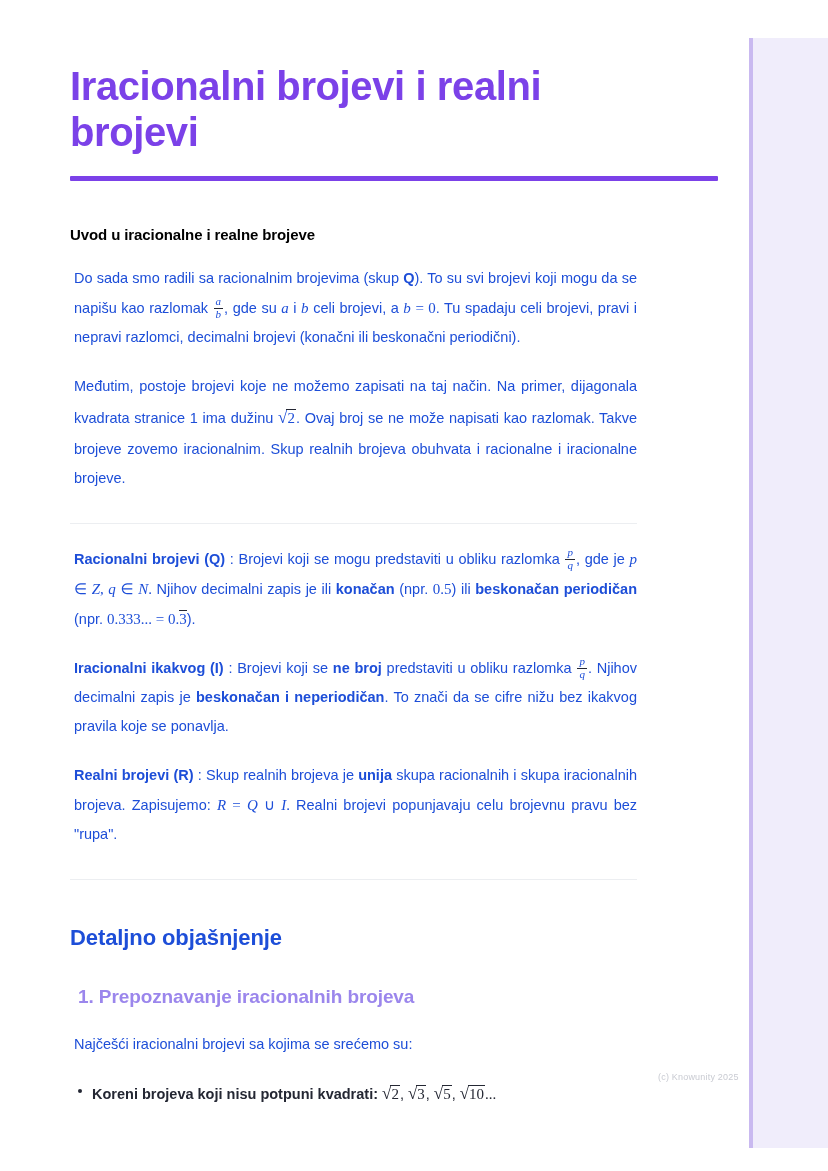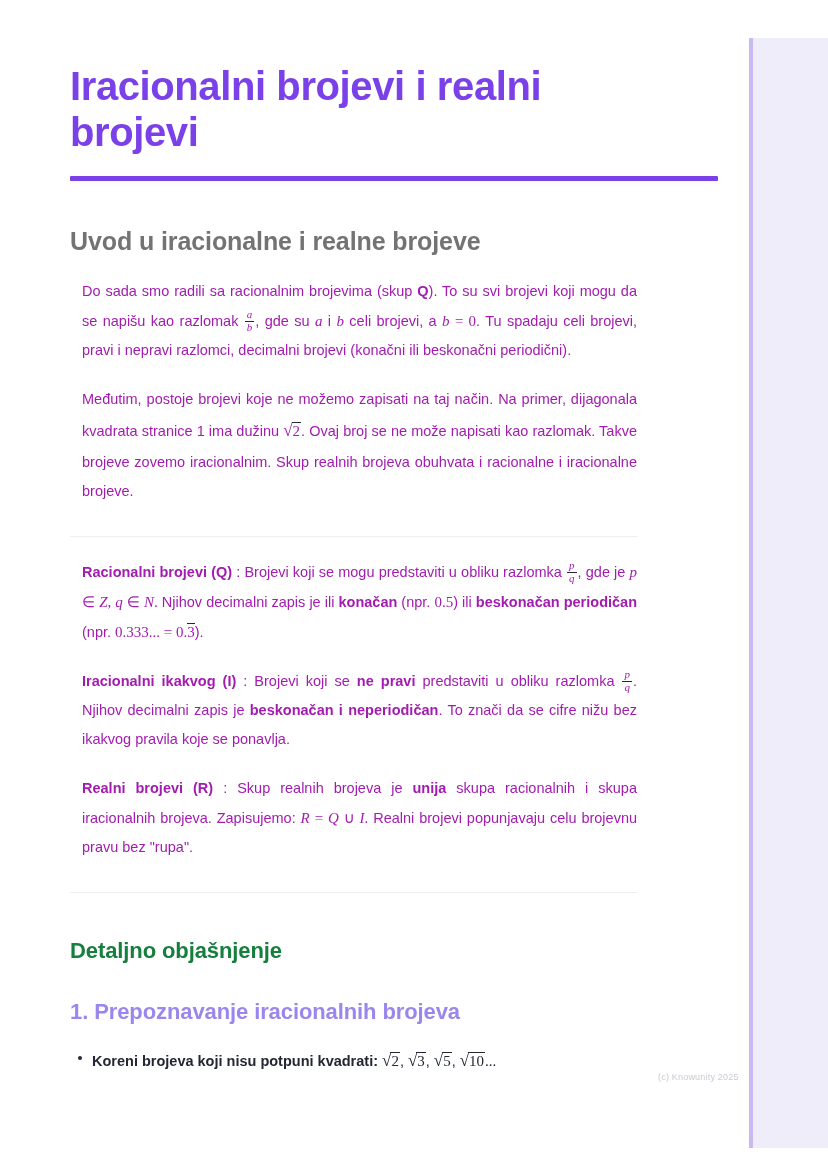--- a/index.html
+++ b/index.html
@@ -61,45 +61,45 @@
     margin-top: 20px;
     height: 5px;
     width: 648px;
     background: #7b41e8;
     border-radius: 1px;
   }
 
   
   h2.section-title {
     margin: 44px 0 0 0;
-    font-size: 25px;
+    font-size: 15px;
     line-height: 1.3;
     font-weight: bold;
-    color: #737373;
+    color: #000000;
     letter-spacing: -0.1px;
   }
   h2.section-title.dark {
-    color: #15803d;
+    color: #1d4ed8;
     font-size: 22px;
   }
   h3.sub-title {
-    margin: 32px 0 0 0;
-    font-size: 22px;
+    margin: 32px 0 0 8px;
+    font-size: 19px;
     line-height: 1.3;
     font-weight: bold;
     color: #9b86ec;
     letter-spacing: -0.1px;
   }
 
   
   p.body {
-    margin: 20px 0 0 12px;
+    margin: 20px 0 0 4px;
     font-size: 14.5px;
     line-height: 2.0;
-    color: #a21caf;
+    color: #1d4ed8;
     text-align: justify;
     text-justify: inter-word;
   }
   .b { font-weight: bold; }
 
   
   .divider {
     margin: 30px 0 0 0;
     height: 1px;
     width: 100%;
@@ -201,30 +201,31 @@
 
     <p class="body">Do sada smo radili sa racionalnim brojevima (skup <span class="b">Q</span>). To su svi brojevi koji mogu da se napišu kao razlomak <span class="frac"><span class="num">a</span><span class="den">b</span></span>, gde su <span class="math">a</span> i <span class="math">b</span> celi brojevi, a <span class="math">b</span> <span class="math-up">= 0</span>. Tu spadaju celi brojevi, pravi i nepravi razlomci, decimalni brojevi (konačni ili beskonačni periodični).</p>
 
     <p class="body">Međutim, postoje brojevi koje ne možemo zapisati na taj način. Na primer, dijagonala kvadrata stranice 1 ima dužinu <span class="sqrt"><span class="rad">√</span><span class="arg">2</span></span>. Ovaj broj se ne može napisati kao razlomak. Takve brojeve zovemo iracionalnim. Skup realnih brojeva obuhvata i racionalne i iracionalne brojeve.</p>
 
     <div class="divider"></div>
 
 
     <p class="body"><span class="b">Racionalni brojevi (Q)</span> : Brojevi koji se mogu predstaviti u obliku razlomka <span class="frac"><span class="num">p</span><span class="den">q</span></span>, gde je <span class="math">p</span> <span class="math-up">∈</span> <span class="math">Z</span><span class="math-up">,</span> <span class="math">q</span> <span class="math-up">∈</span> <span class="math">N</span><span class="math-up">.</span> Njihov decimalni zapis je ili <span class="b">konačan</span> (npr. <span class="math-up">0.5</span>) ili <span class="b">beskonačan periodičan</span> (npr. <span class="math-up">0.333... = 0.<span class="overline">3</span></span>).</p>
 
-    <p class="body"><span class="b">Iracionalni ikakvog (I)</span> : Brojevi koji se <span class="b">ne pravi</span> predstaviti u obliku razlomka <span class="frac"><span class="num">p</span><span class="den">q</span></span>. Njihov decimalni zapis je <span class="b">beskonačan i neperiodičan</span>. To znači da se cifre nižu bez ikakvog pravila koje se ponavlja.</p>
+    <p class="body"><span class="b">Iracionalni ikakvog (I)</span> : Brojevi koji se <span class="b">ne broj</span> predstaviti u obliku razlomka <span class="frac"><span class="num">p</span><span class="den">q</span></span>. Njihov decimalni zapis je <span class="b">beskonačan i neperiodičan</span>. To znači da se cifre nižu bez ikakvog pravila koje se ponavlja.</p>
 
     <p class="body"><span class="b">Realni brojevi (R)</span> : Skup realnih brojeva je <span class="b">unija</span> skupa racionalnih i skupa iracionalnih brojeva. Zapisujemo: <span class="math">R</span> <span class="math-up">=</span> <span class="math">Q</span> <span class="math-up">∪</span> <span class="math">I</span><span class="math-up">.</span> Realni brojevi popunjavaju celu brojevnu pravu bez "rupa".</p>
 
     <div class="divider"></div>
 
     <h2 class="section-title dark">Detaljno objašnjenje</h2>
 
     <h3 class="sub-title">1. Prepoznavanje iracionalnih brojeva</h3>
 
+    <p class="body">Najčešći iracionalni brojevi sa kojima se srećemo su:</p>
 
     <ul class="bullets">
       <li><span class="b">Koreni brojeva koji nisu potpuni kvadrati:</span> <span class="sqrt"><span class="rad">√</span><span class="arg">2</span></span>, <span class="sqrt"><span class="rad">√</span><span class="arg">3</span></span>, <span class="sqrt"><span class="rad">√</span><span class="arg">5</span></span>, <span class="sqrt"><span class="rad">√</span><span class="arg">10</span></span><span class="math-up">...</span></li>
     </ul>
 
   </div>
 </div>
 
 <div class="watermark">(c) Knowunity 2025</div>
 

